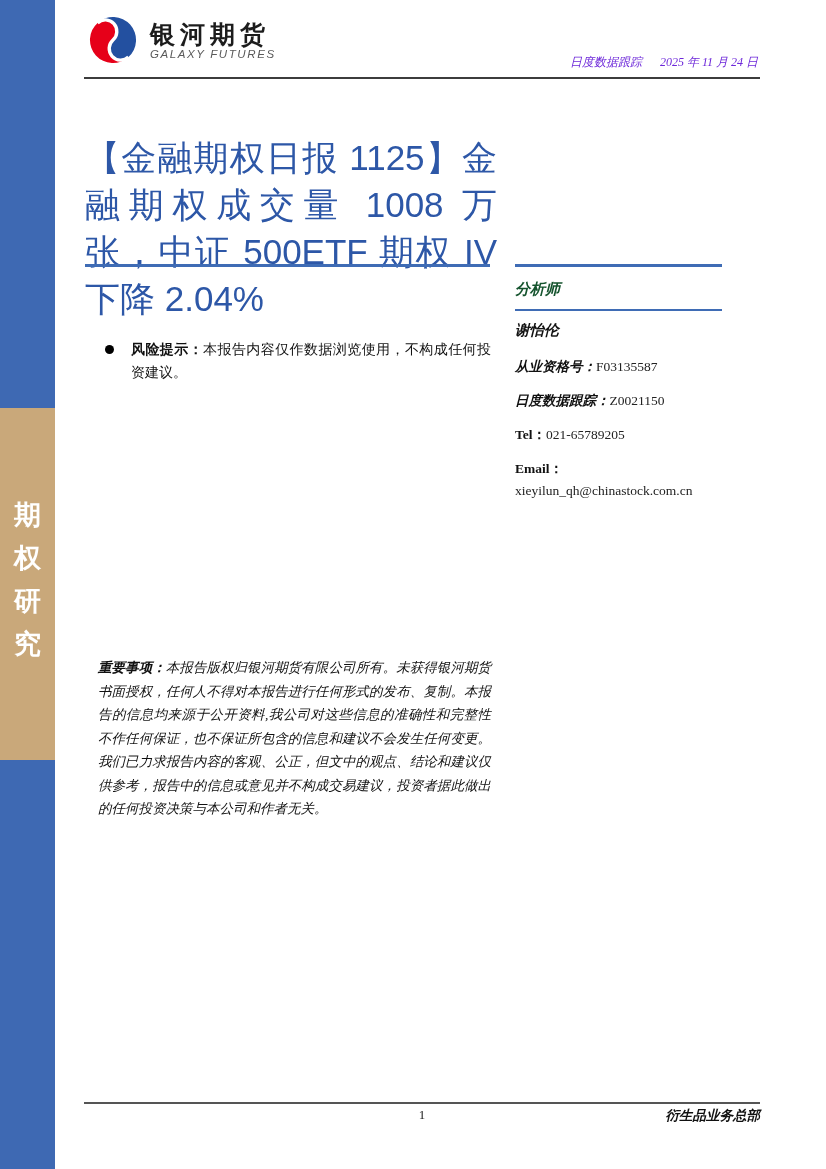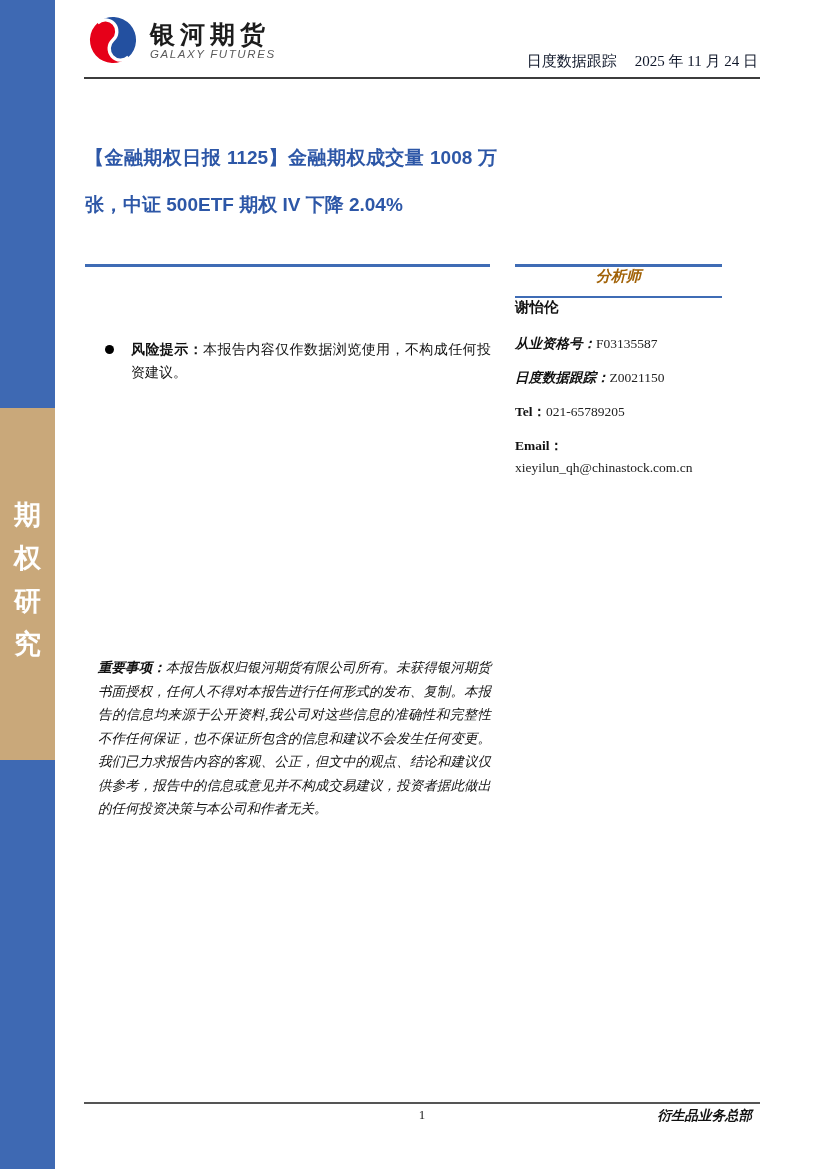--- a/index.html
+++ b/index.html
@@ -33,41 +33,42 @@
   .brand-cn{
     font-family:"Liberation Sans","DejaVu Sans",sans-serif;
     font-weight:bold;font-size:25px;letter-spacing:5px;color:#1c1c1c;line-height:28px;
   }
   .brand-en{
     font-family:"Liberation Sans","DejaVu Sans",sans-serif;
     font-size:11.5px;color:#5a5a5a;letter-spacing:1.6px;line-height:13px;font-style:italic;
   }
   .header-date{
     position:absolute;right:2px;bottom:6px;
-    font-size:15px;color:#0f172a;
+    font-style:italic;font-size:12px;color:#6d28d9;
   }
   .header-date .gap{display:inline-block;width:18px;}
 
   
   .doc-title{
     position:absolute;left:85px;top:134px;width:412px;
     font-family:"Liberation Sans","DejaVu Sans",sans-serif;
-    font-weight:bold;font-size:19px;line-height:47px;color:#2d57a7;
+    font-weight:normal;font-size:35px;line-height:47px;color:#2d57a7;
     text-align:justify;
   }
   .title-rule{position:absolute;left:85px;top:264px;width:405px;height:3px;background:#3f6cb5;}
 
   
   .analyst{position:absolute;left:515px;top:264px;width:207px;}
   .an-rule-top{height:3px;background:#3f6cb5;}
   .an-heading{
-    font-style:italic;font-weight:bold;font-size:15px;color:#a16207;text-align:center;
+    margin-top:13px;
+    font-style:italic;font-weight:bold;font-size:15px;color:#14532d;
   }
   .an-rule-mid{margin-top:10px;height:2px;background:#3f6cb5;}
-  .an-name{font-weight:bold;font-size:14.5px;color:#111;}
+  .an-name{margin-top:10px;font-weight:bold;font-style:italic;font-size:14.5px;color:#111;}
   .an-row{margin-top:19px;font-size:13.5px;line-height:15px;white-space:nowrap;}
   .an-label{font-weight:bold;font-style:italic;color:#111;}
   .an-label.latin{font-style:normal;}
   .an-value{font-style:normal;color:#222;}
   .an-email{margin-top:7px;font-size:13.5px;white-space:nowrap;color:#222;}
 
   
   .bullets{position:absolute;left:105px;top:338px;width:386px;}
   .bullet{display:flex;margin-bottom:31px;}
   .bullet-marker{
@@ -91,21 +92,21 @@
   .disc-lead{font-weight:bold;}
   .disc-promise{font-weight:bold;}
 
   
   .footer{position:absolute;left:84px;top:1102px;width:676px;border-top:2px solid #555;height:24px;}
   .footer-page{
     position:absolute;left:0;right:0;top:3px;text-align:center;
     font-size:13px;color:#222;
   }
   .footer-dept{
-    position:absolute;right:8px;top:3px;
+    position:absolute;right:0;top:3px;
     font-style:italic;font-weight:bold;font-size:13.5px;color:#111;
   }
 </style>
 </head>
 <body>
 
 <div class="page">
 
   <div class="sb sb-top"></div>
   <div class="sb sb-mid">

